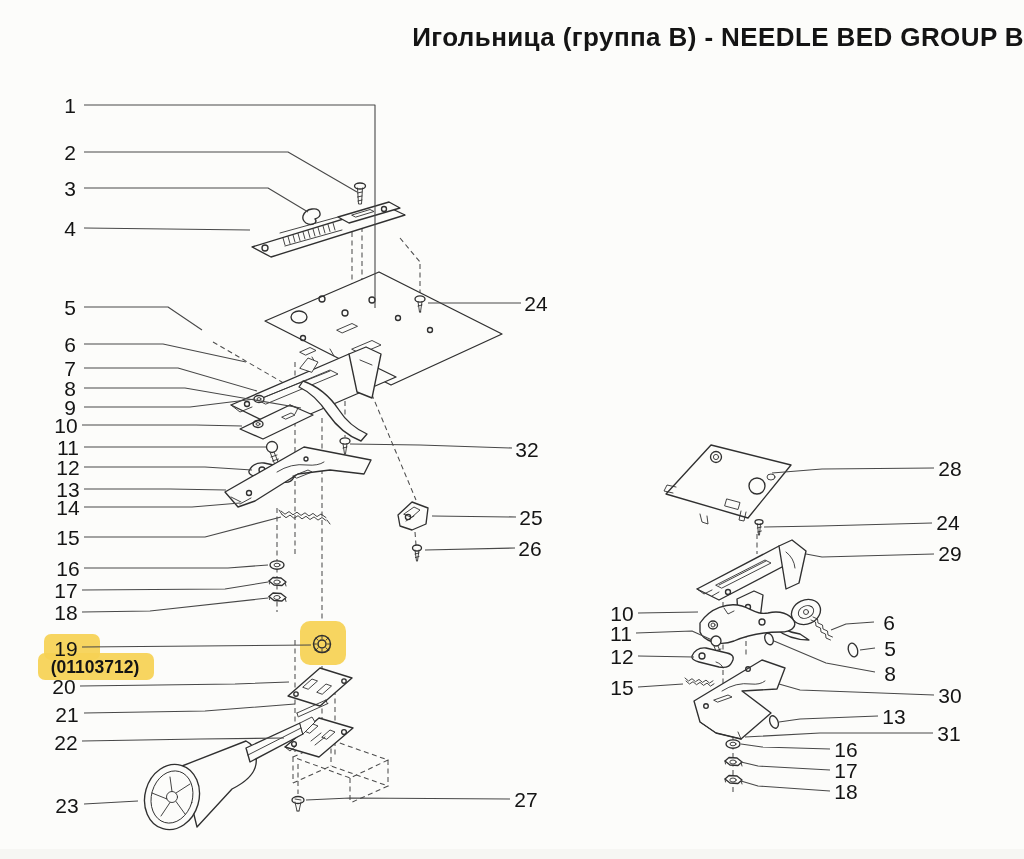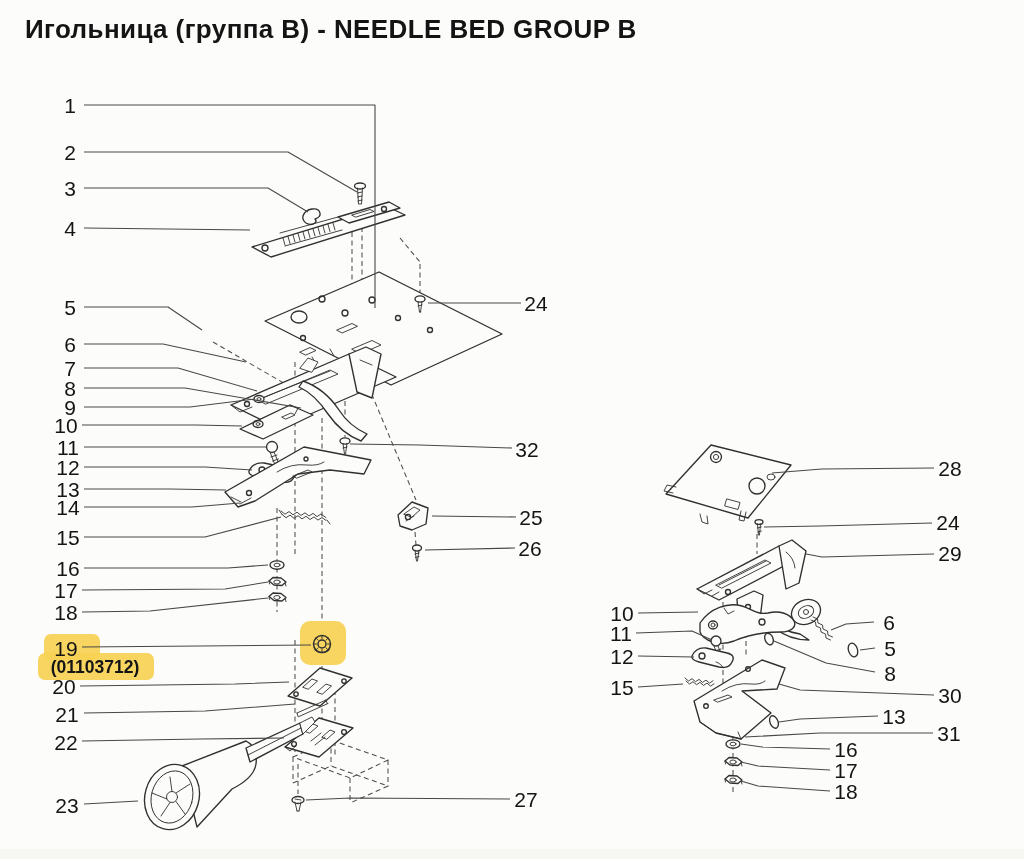--- a/index.html
+++ b/index.html
@@ -1,21 +1,21 @@
 <!DOCTYPE html>
 <html><head>
 <meta charset="utf-8">
 <style>
   html,body{margin:0;padding:0}
   body{
     width:1024px;height:859px;position:relative;overflow:hidden;
     background:#fcfcfa;font-family:"Liberation Sans",sans-serif;
   }
   .title{
-    position:absolute;top:14px;left:0;width:100%;text-align:left;
+    position:absolute;top:22px;left:0;width:100%;text-align:right;
     font-size:26px;font-weight:bold;color:#141414;letter-spacing:.4px;
     padding-left:25px;box-sizing:border-box;white-space:nowrap;
   }
   svg.diagram{position:absolute;left:0;top:0}
   .art{stroke:#303030;stroke-width:1.35;fill:none;stroke-linejoin:round;stroke-linecap:round}
   .fill{fill:#fcfcfa}
   .thin{stroke-width:.9}
   .dash{stroke:#4c4c4c;stroke-width:1.05;fill:none;stroke-dasharray:5 3.5;stroke-linecap:butt}
   .leader-line{stroke:#484848;stroke-width:1.1;fill:none;stroke-linejoin:round}
   .callout-text{font-family:"Liberation Sans",sans-serif;font-size:21px;fill:#141414;text-anchor:middle}

